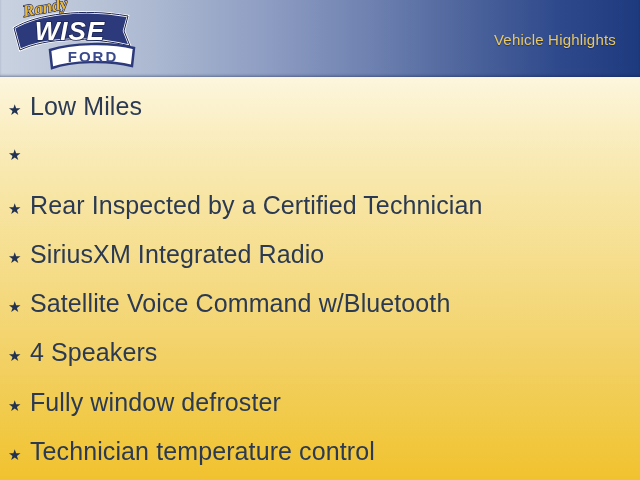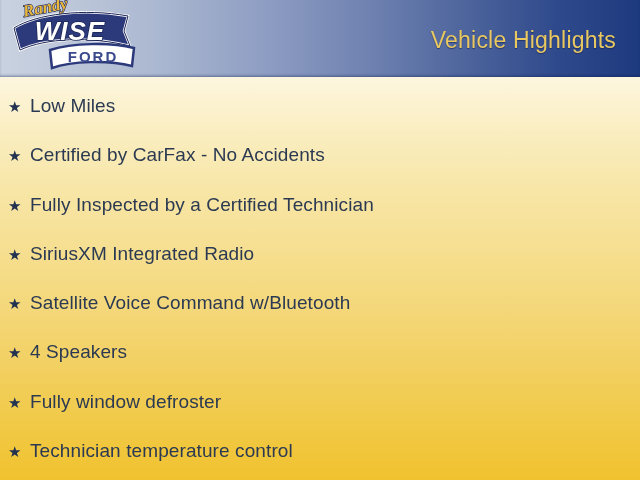--- a/index.html
+++ b/index.html
@@ -48,21 +48,21 @@
         #4d649c 73%,
         #2f4a8c 87%,
         #1e3a7e 100%);
     box-shadow: inset 0 -2px 3px -1px rgba(10,25,70,0.45);
   }
 
   .header-title {
     position: absolute;
     right: 24px;
     top: 27px;
-    font-size: 23px;
+    font-size: 15px;
     line-height: 26px;
     letter-spacing: 0.2px;
     color: #e9c862;
     text-shadow: 0 1px 1px rgba(20,35,85,0.65);
     white-space: nowrap;
   }
 
   
   .logo {
     position: absolute;
@@ -101,21 +101,21 @@
   .hl-star {
     flex: 0 0 auto;
     width: 22px;
     font-size: 15px;
     line-height: 22px;
     color: #223250;
     text-align: left;
   }
 
   .hl-text {
-    font-size: 19px;
+    font-size: 25px;
     line-height: 22px;
     color: #2b3a52;
     white-space: nowrap;
     letter-spacing: 0.1px;
   }
 </style>
 </head>
 <body>
 
 <div class="slide">
@@ -140,25 +140,24 @@
     <div class="header-title">Vehicle Highlights</div>
   </div>
 
   <ul class="highlights">
     <li class="hl-item">
       <span class="hl-star">★</span>
       <span class="hl-text">Low Miles</span>
     </li>
     <li class="hl-item">
       <span class="hl-star">★</span>
-      <span class="hl-text">Certified by CarFax - No Accidents</span>
     </li>
     <li class="hl-item">
       <span class="hl-star">★</span>
-      <span class="hl-text">Fully Inspected by a Certified Technician</span>
+      <span class="hl-text">Rear Inspected by a Certified Technician</span>
     </li>
     <li class="hl-item">
       <span class="hl-star">★</span>
       <span class="hl-text">SiriusXM Integrated Radio</span>
     </li>
     <li class="hl-item">
       <span class="hl-star">★</span>
       <span class="hl-text">Satellite Voice Command w/Bluetooth</span>
     </li>
     <li class="hl-item">

